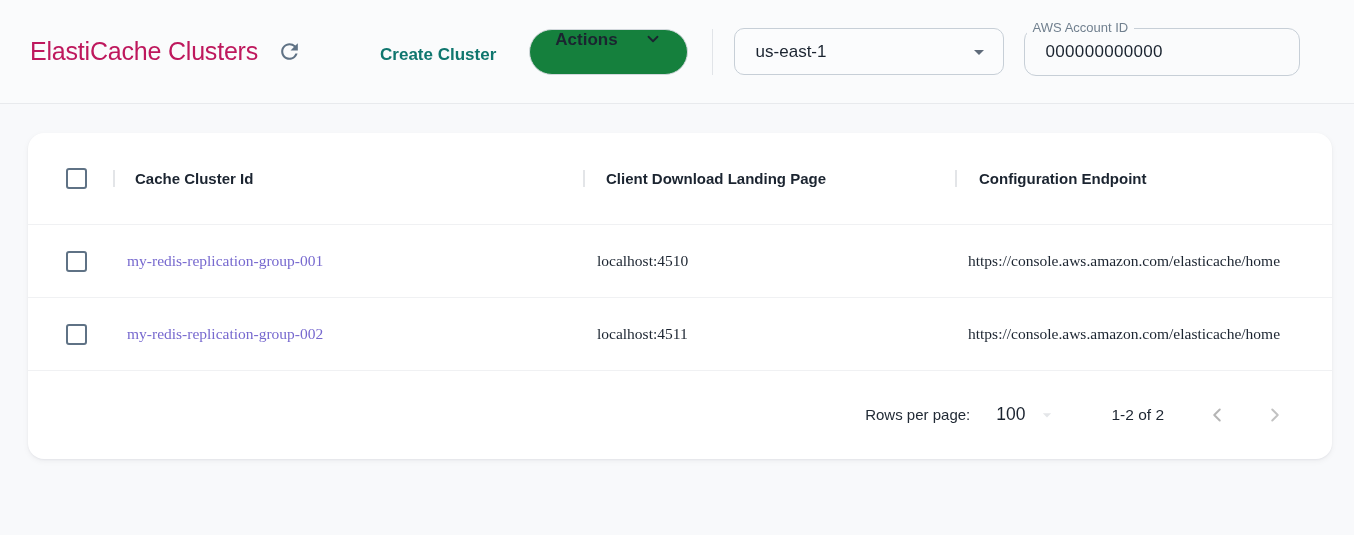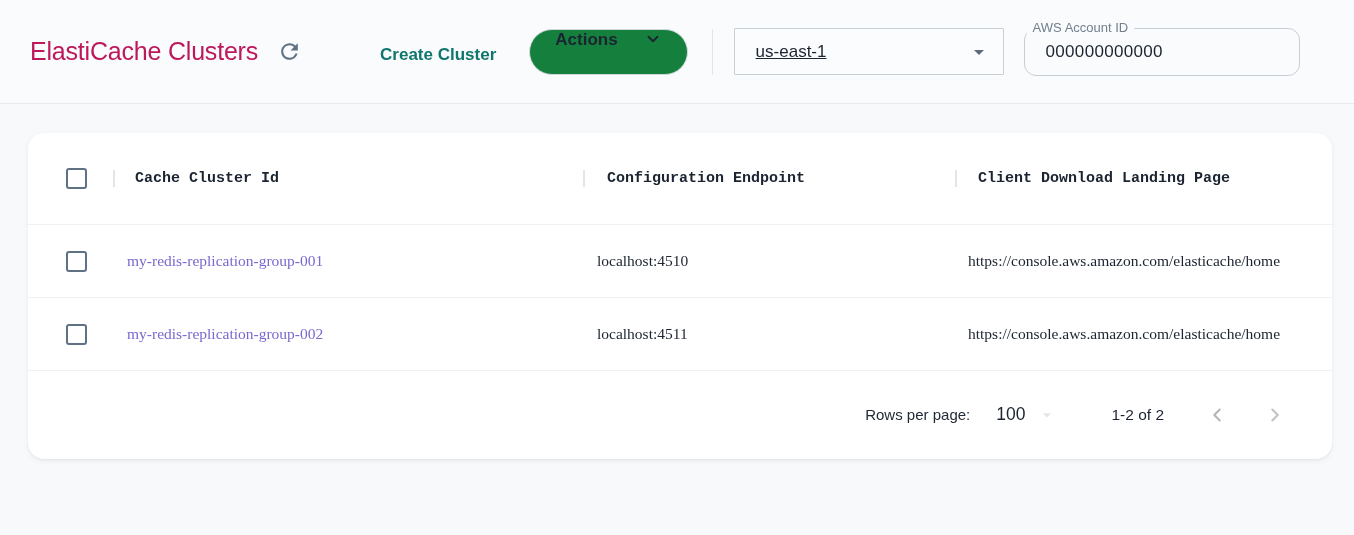--- a/index.html
+++ b/index.html
@@ -54,26 +54,25 @@
   .header-divider {
     margin-left: 24px;
     width: 1px; height: 46px;
     background: #e1e4e8;
   }
   .region-select {
     margin-left: 21px;
     width: 270px; height: 47px;
     background: #fbfcfd;
     border: 1px solid #c7cfd7;
-    border-radius: 1px;
+    border-radius: 10px;
     display: flex; align-items: center; justify-content: space-between;
     padding: 0 12px 0 21px;
     font-size: 17px; color: #1b2430;
     cursor: pointer;
-    text-decoration: underline;
   }
   .account-field {
     margin-left: 20px;
     position: relative;
     width: 276px; height: 48px;
     border: 1px solid #c7cfd7;
     border-radius: 12px;
   }
   .account-label {
     position: absolute;
@@ -102,21 +101,20 @@
     overflow: hidden;
   }
   .grid-row {
     display: grid;
     grid-template-columns: 85px 470px 372px 1fr;
     align-items: center;
   }
   .thead {
     height: 92px;
     border-bottom: 1px solid #f0f1f3;
-    font-family: Liberation Mono, monospace;
   }
   .th {
     position: relative;
     font-size: 15px; font-weight: 700; color: #1b2430;
     white-space: nowrap; overflow: hidden;
   }
   .th .col-sep {
     position: absolute; left: 0; top: 50%;
     transform: translateY(-50%);
     width: 2px; height: 20px;
@@ -212,27 +210,27 @@
 <div class="card">
 
   <div class="grid-row thead">
     <div class="cell-check">
       <div class="checkbox"></div>
     </div>
     <div class="th th-id">
       <span class="col-sep"></span>
       <span>Cache Cluster Id</span>
     </div>
+    <div class="th th-landing">
+      <span class="col-sep"></span>
+      <span>Client Download Landing Page</span>
+    </div>
     <div class="th th-endpoint">
       <span class="col-sep"></span>
       <span>Configuration Endpoint</span>
-    </div>
-    <div class="th th-landing">
-      <span class="col-sep"></span>
-      <span>Client Download Landing Page</span>
     </div>
   </div>
 
   <div class="grid-row trow">
     <div class="cell-check">
       <div class="checkbox"></div>
     </div>
     <div class="cell cell-id">
       <a>my-redis-replication-group-001</a>
     </div>

